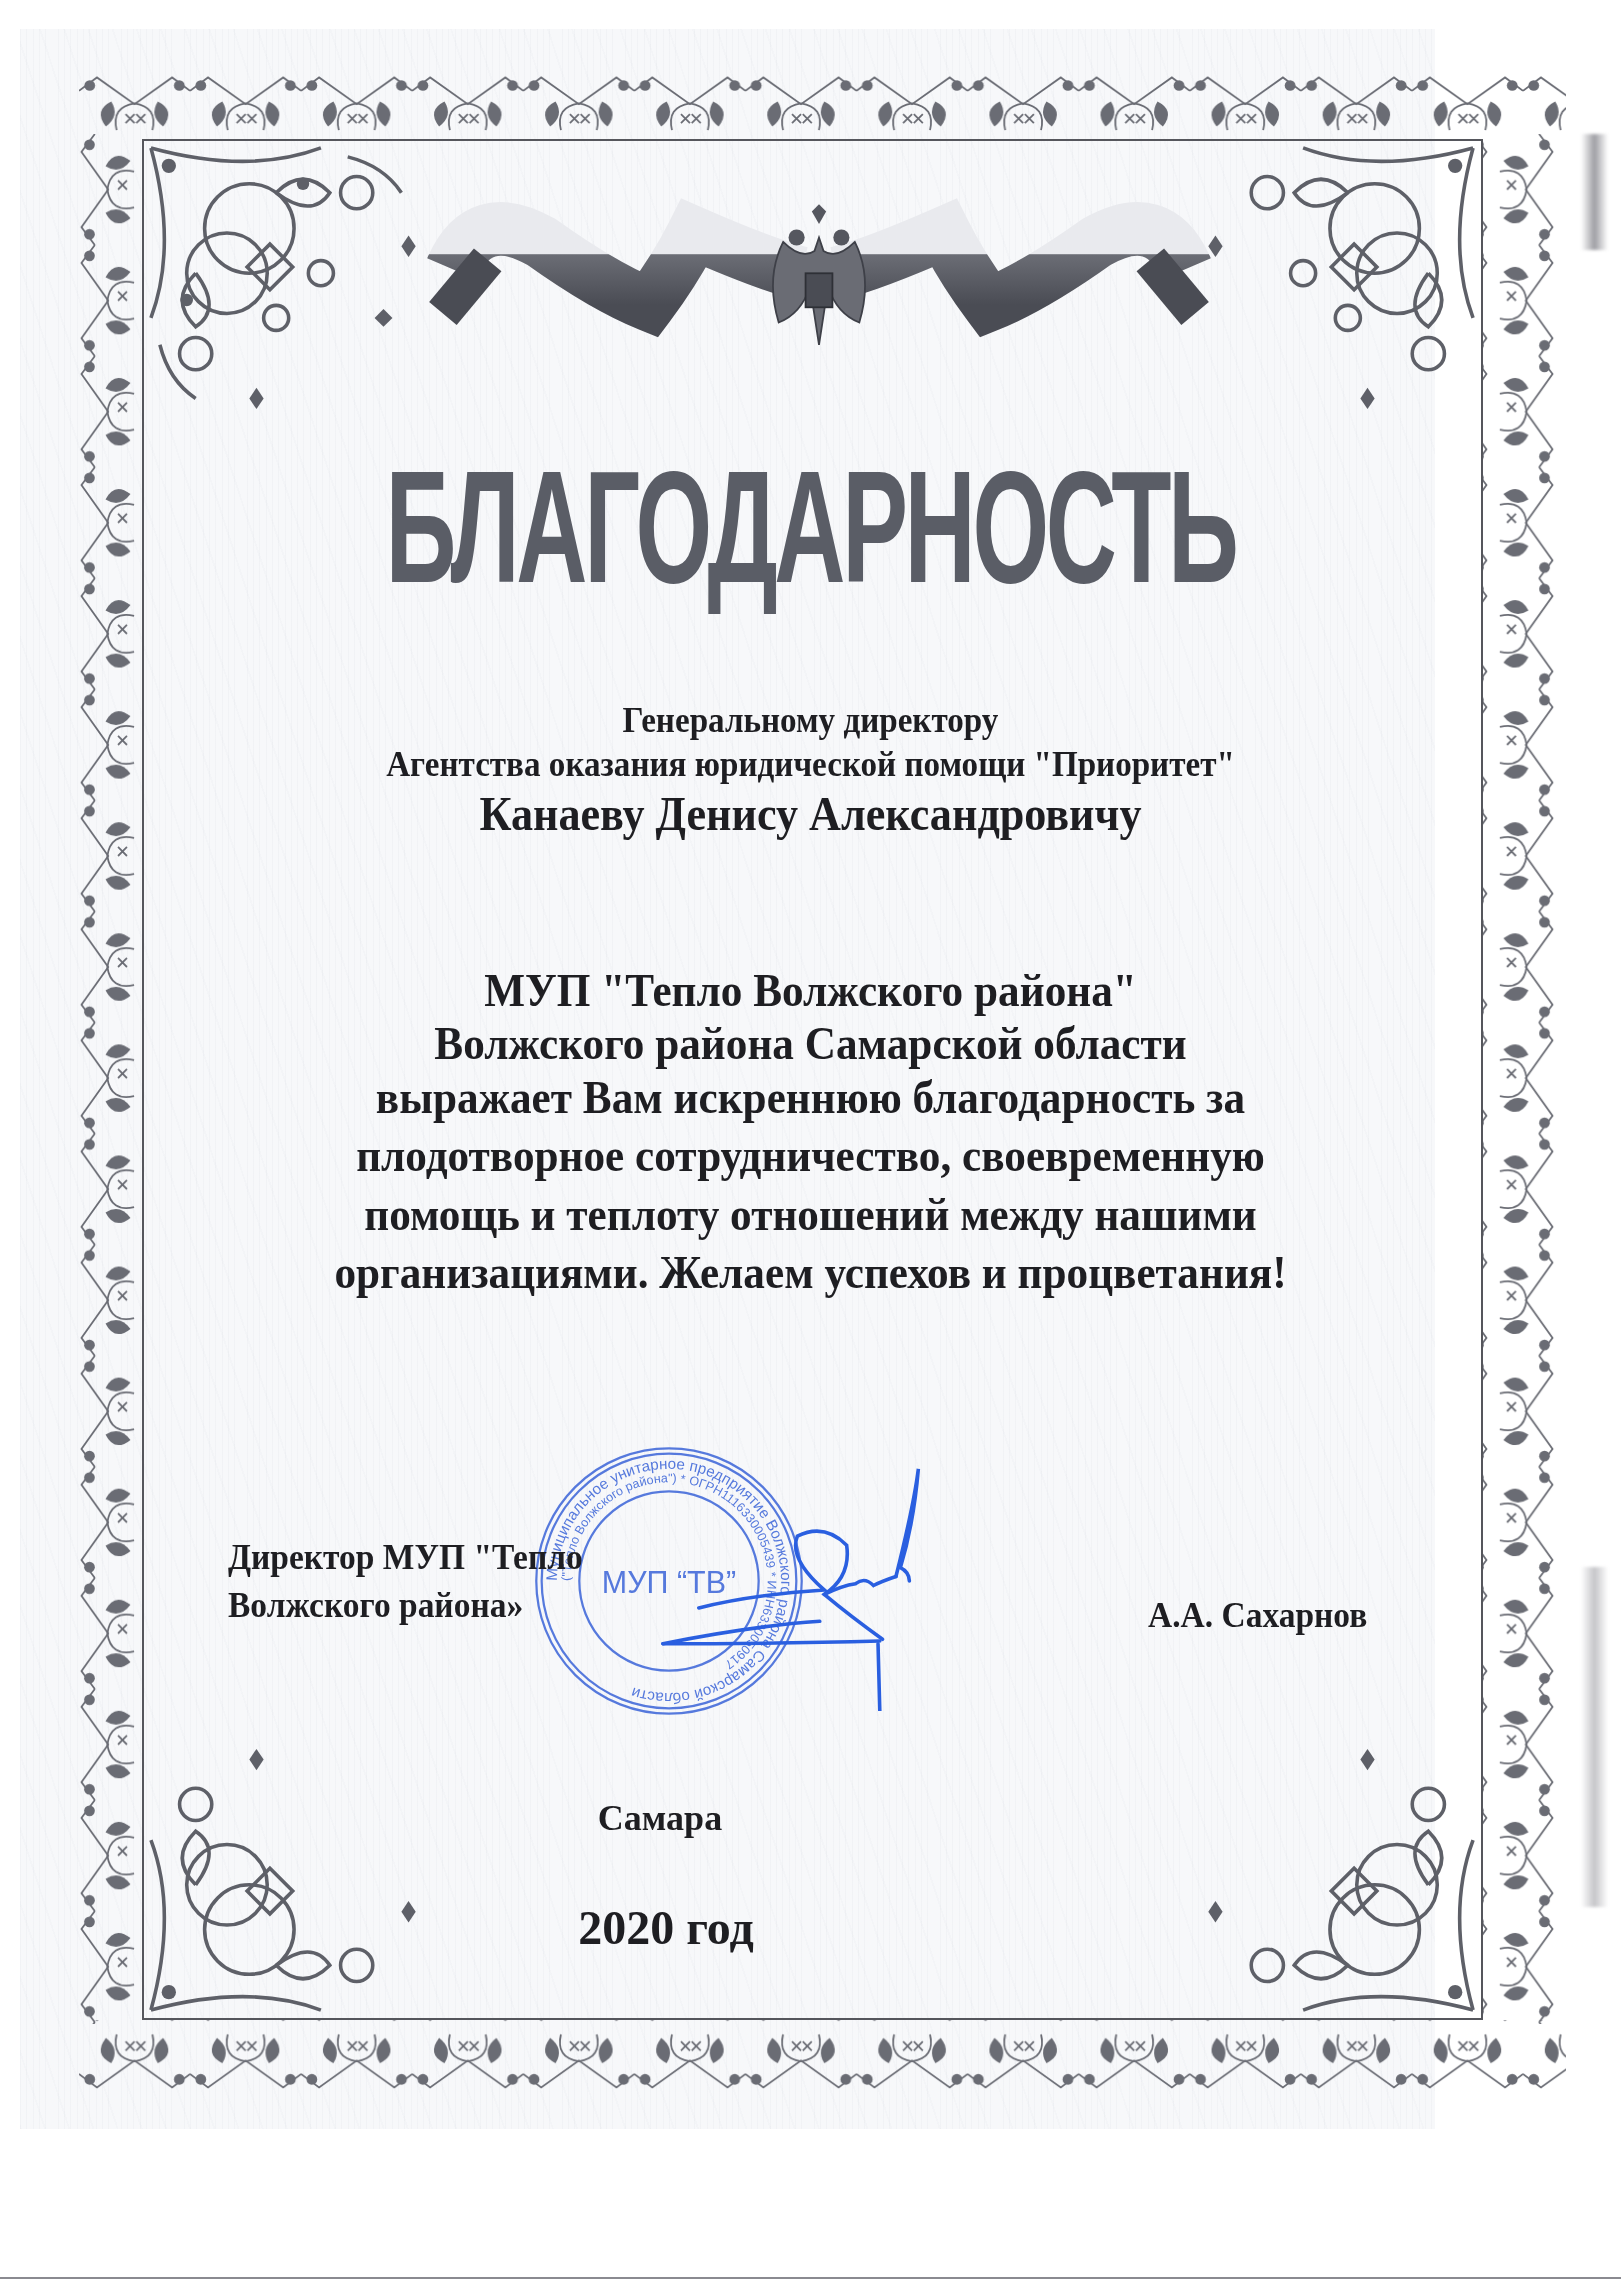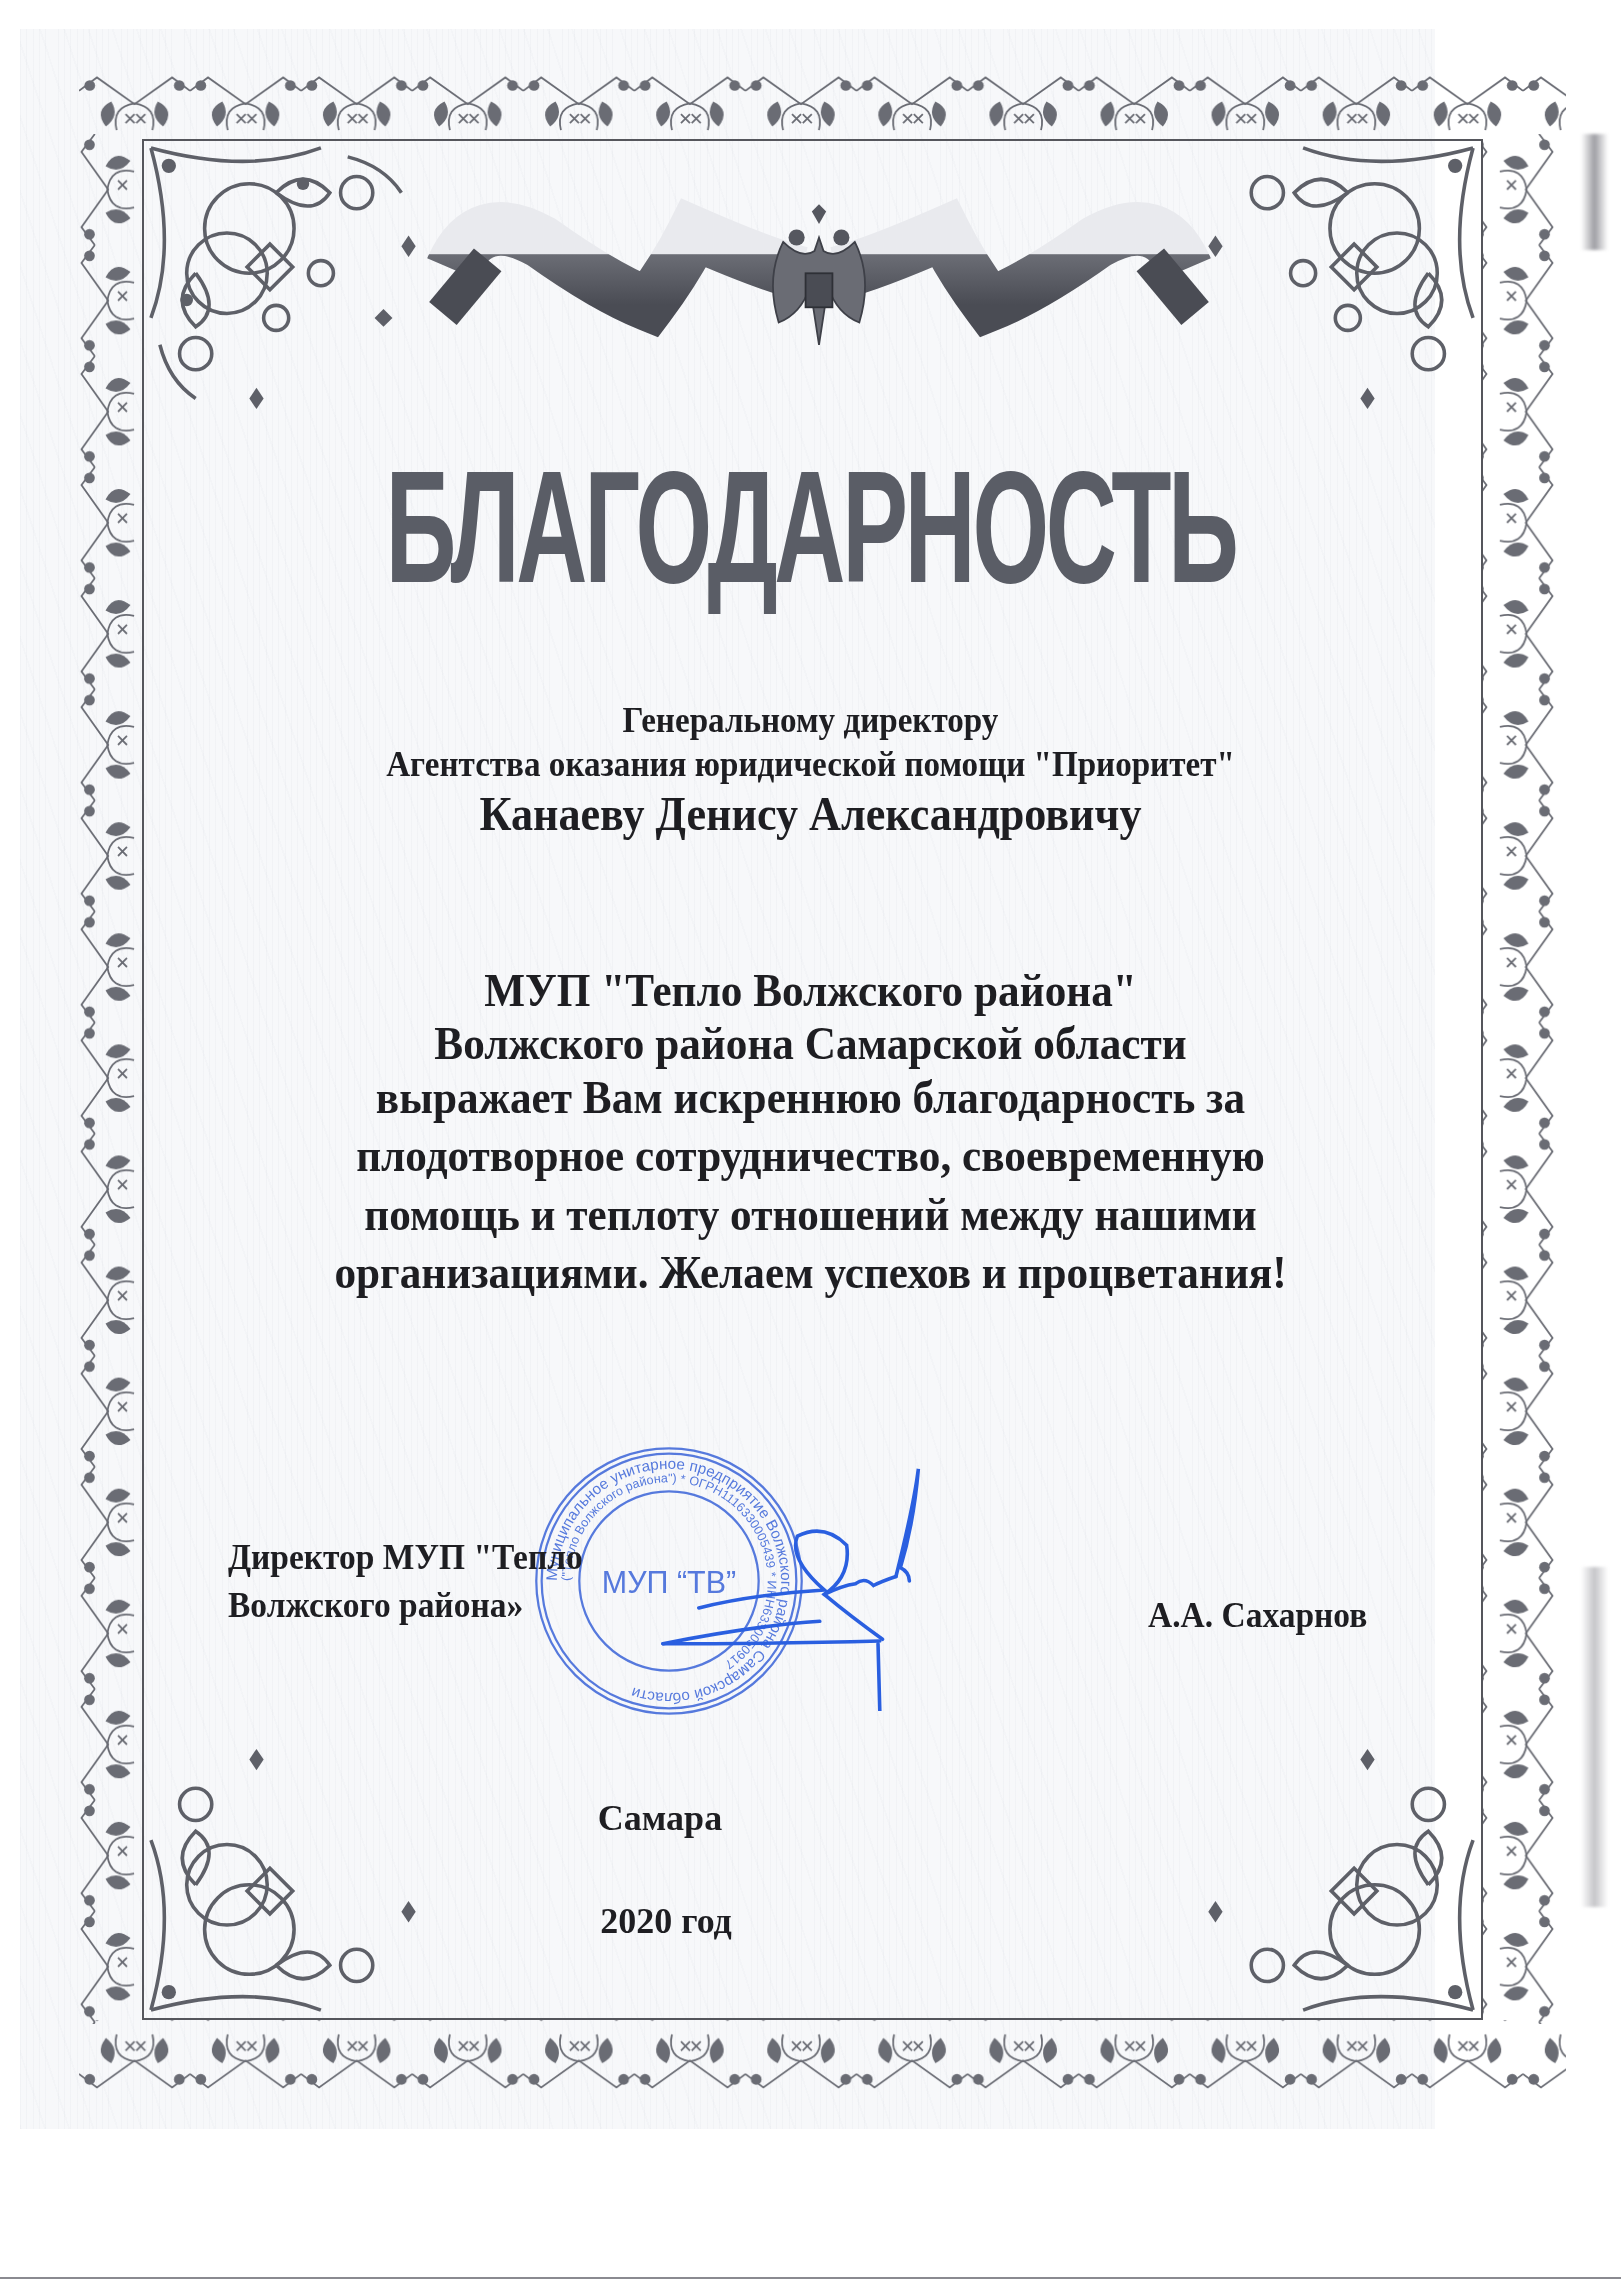--- a/index.html
+++ b/index.html
@@ -38,21 +38,21 @@
 
   .signer-left { position:absolute; left:228px; top:1533px; font-weight:bold; font-size:36px; line-height:48px; transform:scaleX(0.93); transform-origin:left; }
   .signer-right { position:absolute; left:1148px; top:1594px; font-weight:bold; font-size:36px; transform:scaleX(0.93); transform-origin:left; }
 
   .stamp { position:absolute; left:530px; top:1442px; width:278px; height:278px; }
   .stamp svg { width:100%; height:100%; }
   .signature { position:absolute; left:645px; top:1451px; width:475px; height:260px; }
   .signature svg { width:100%; height:100%; }
 
   .city { position:absolute; left:0; width:1320px; top:1797px; text-align:center; font-weight:bold; font-size:36px; }
-  .year { position:absolute; left:0; width:1332px; top:1900px; text-align:center; font-weight:bold; font-size:36px; }
+  .year { position:absolute; left:0; width:1332px; top:1900px; text-align:center; font-weight:bold; font-size:48px; }
 </style>
 </head>
 <body>
 
 <div class="paper"></div>
 <div class="bottom-rule"></div>
 <div class="scan-smudge"></div>
 <div class="scan-smudge s2"></div>
 
 <div class="band" style="left:79px;top:73px;width:1487px;height:67px;">

